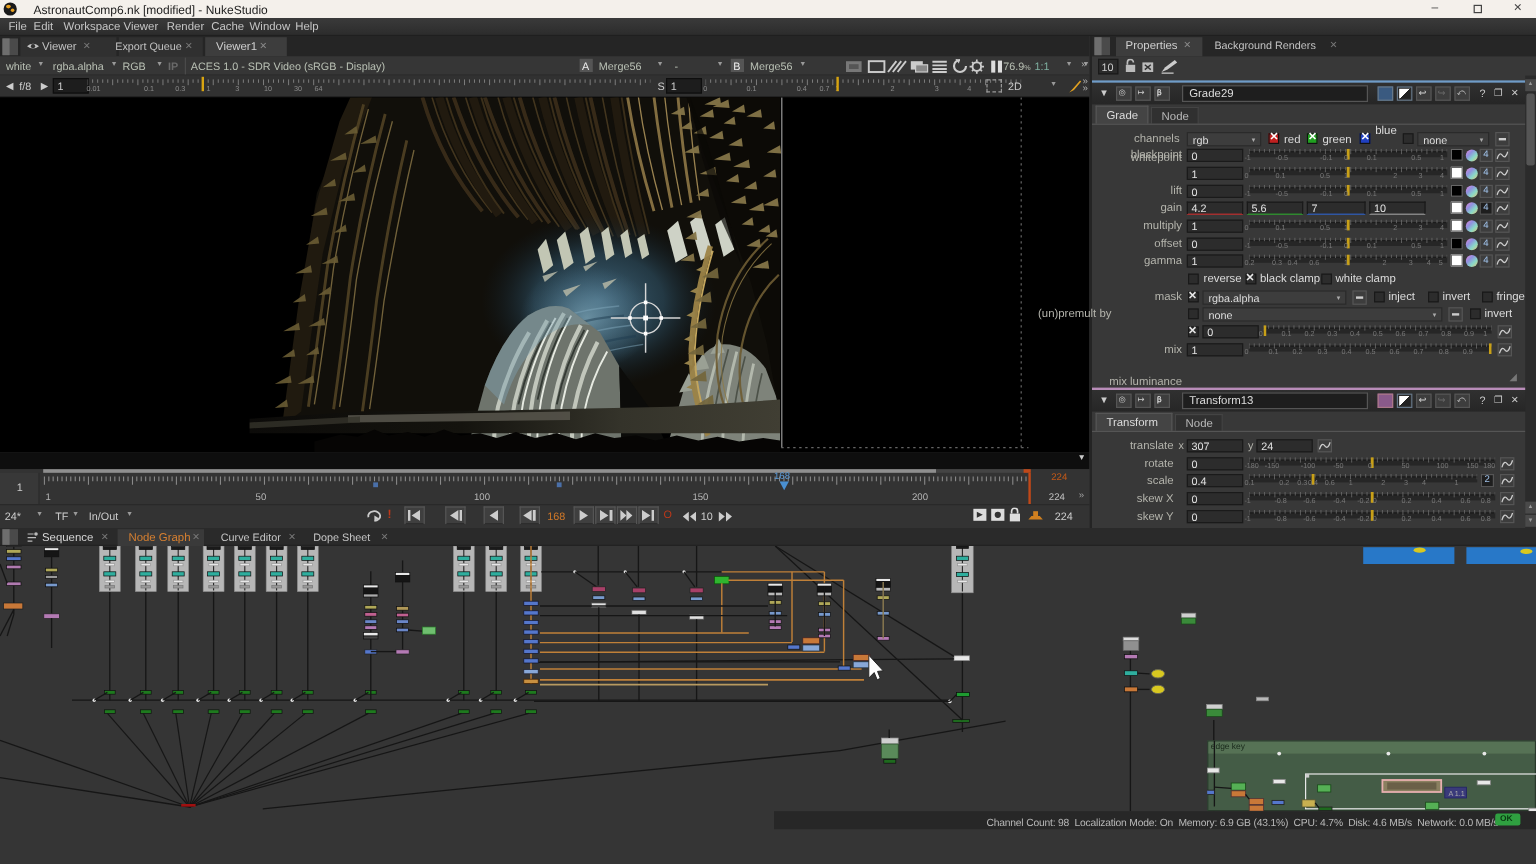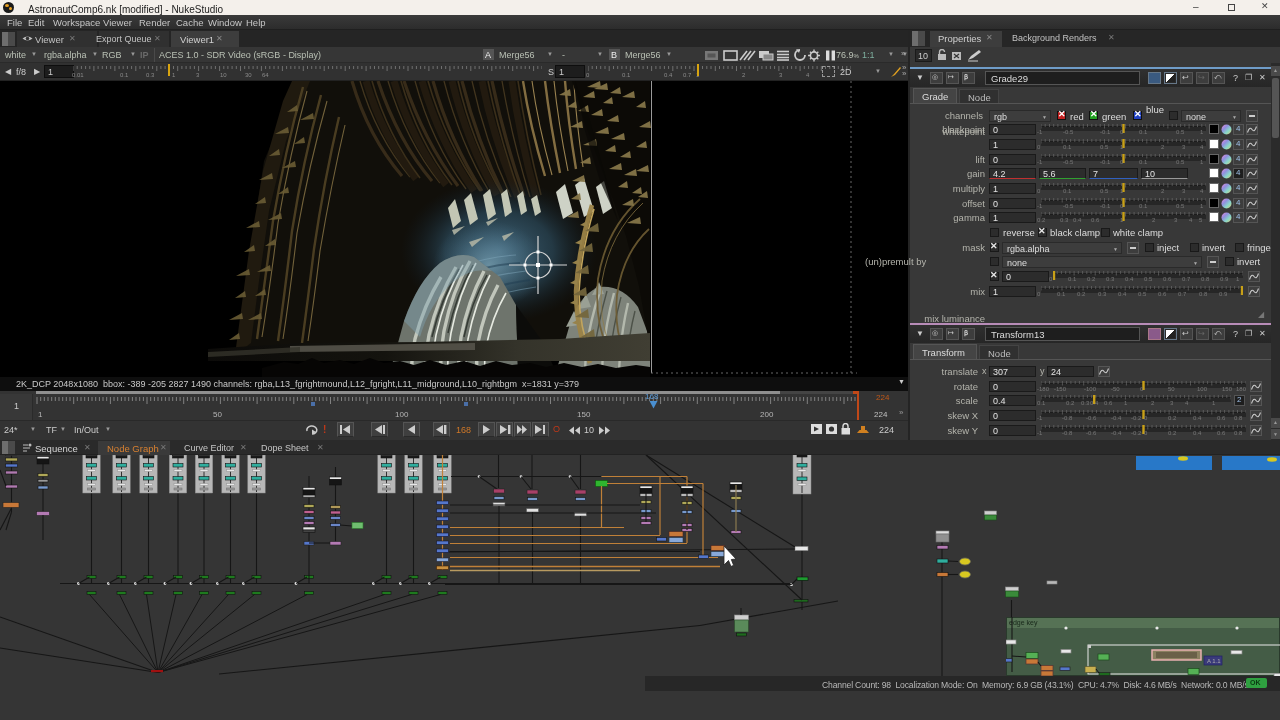--- a/index.html
+++ b/index.html
@@ -569,21 +569,20 @@
         </g>
 <g fill="#ffffff">
           <rect x="536" y="182" width="4" height="4"></rect>
           <rect x="523.5" y="182.5" width="3" height="3"></rect>
           <rect x="549.5" y="182.5" width="3" height="3"></rect>
           <rect x="536.5" y="169.5" width="3" height="3"></rect>
           <rect x="536.5" y="195.5" width="3" height="3"></rect>
         </g>
 </svg></div>
 <div class="ab" style="left:0;top:377px;width:908px;height:14px;background:#0e0e0e;"></div>
-<div class="t" style="left:16px;top:379px;font-size:9px;color:#c9c9c9;">2K_DCP 2048x1080&nbsp; bbox: -389 -205 2827 1490 channels: rgba,L13_fgrightmound,L12_fgright,L11_midground,L10_rightbgm&nbsp; x=1831 y=379</div>
 <div class="t" style="left:898px;top:378px;font-size:7px;color:#ccc;">▼</div>
 <div class="ab" style="left:0;top:391px;width:908px;height:29px;background:#333;"></div>
 <div class="ab" style="left:36px;top:391px;width:744px;height:3px;background:#8f8f8f;"></div>
 <div class="ab" style="left:780px;top:391px;width:78px;height:3px;background:#444;"></div>
 <div class="ab" style="left:853px;top:391px;width:6px;height:3px;background:#c04818;"></div>
 <div class="ab" style="left:0;top:394px;width:33px;height:26px;background:#383838;border-right:1px solid #2a2a2a;">
       <div class="t" style="left:14px;top:7px;font-size:9px;color:#ccc;">1</div>
     </div>
 <svg class="ab" style="left:36px;top:396px;" width="822" height="12" viewBox="0 0 822 12">
       <line x1="1.0" y1="1" x2="1.0" y2="8" stroke="#8a8a8a" stroke-width="0.9"></line>

